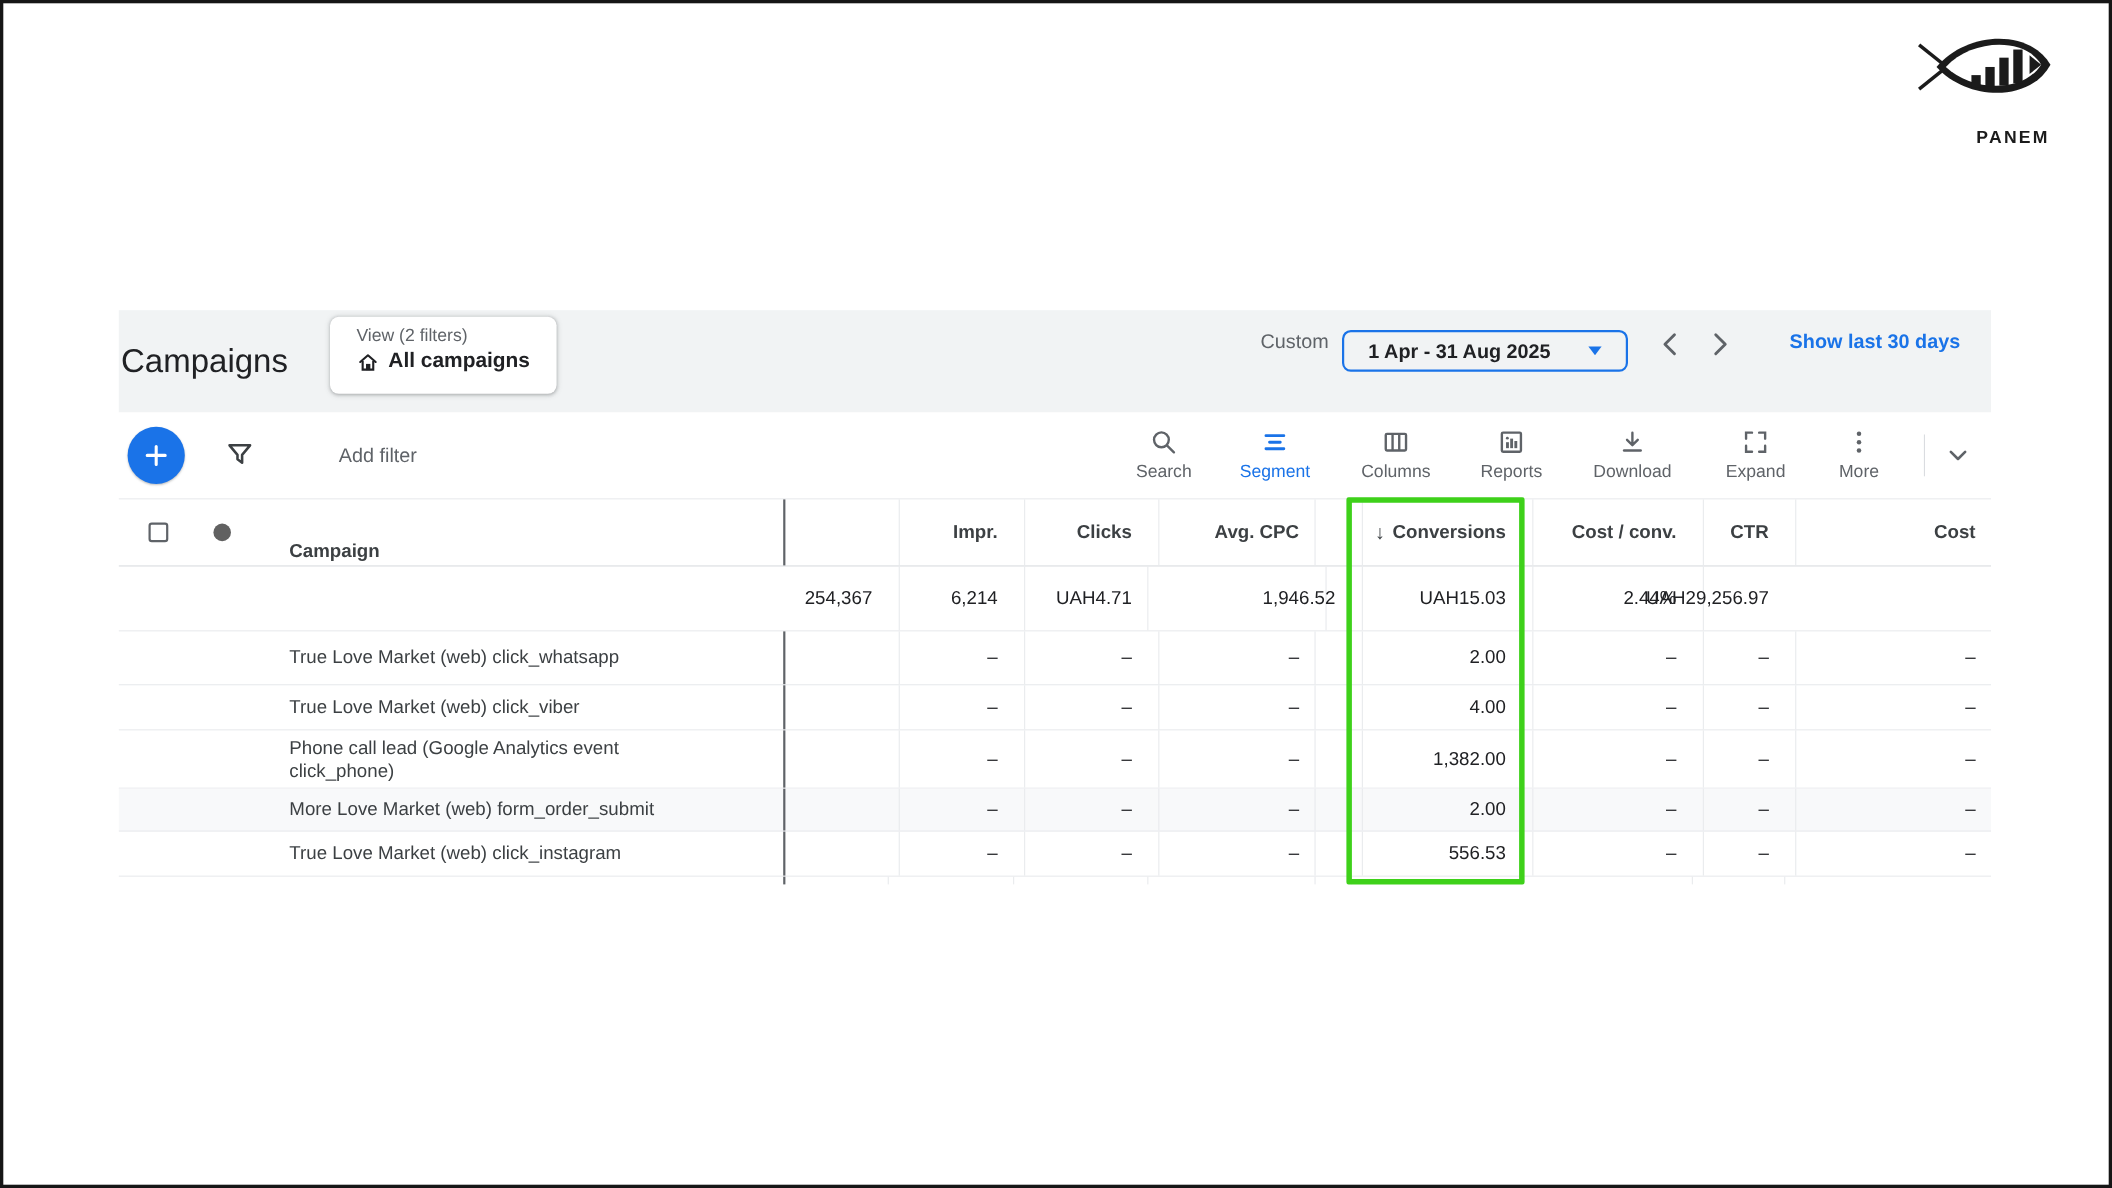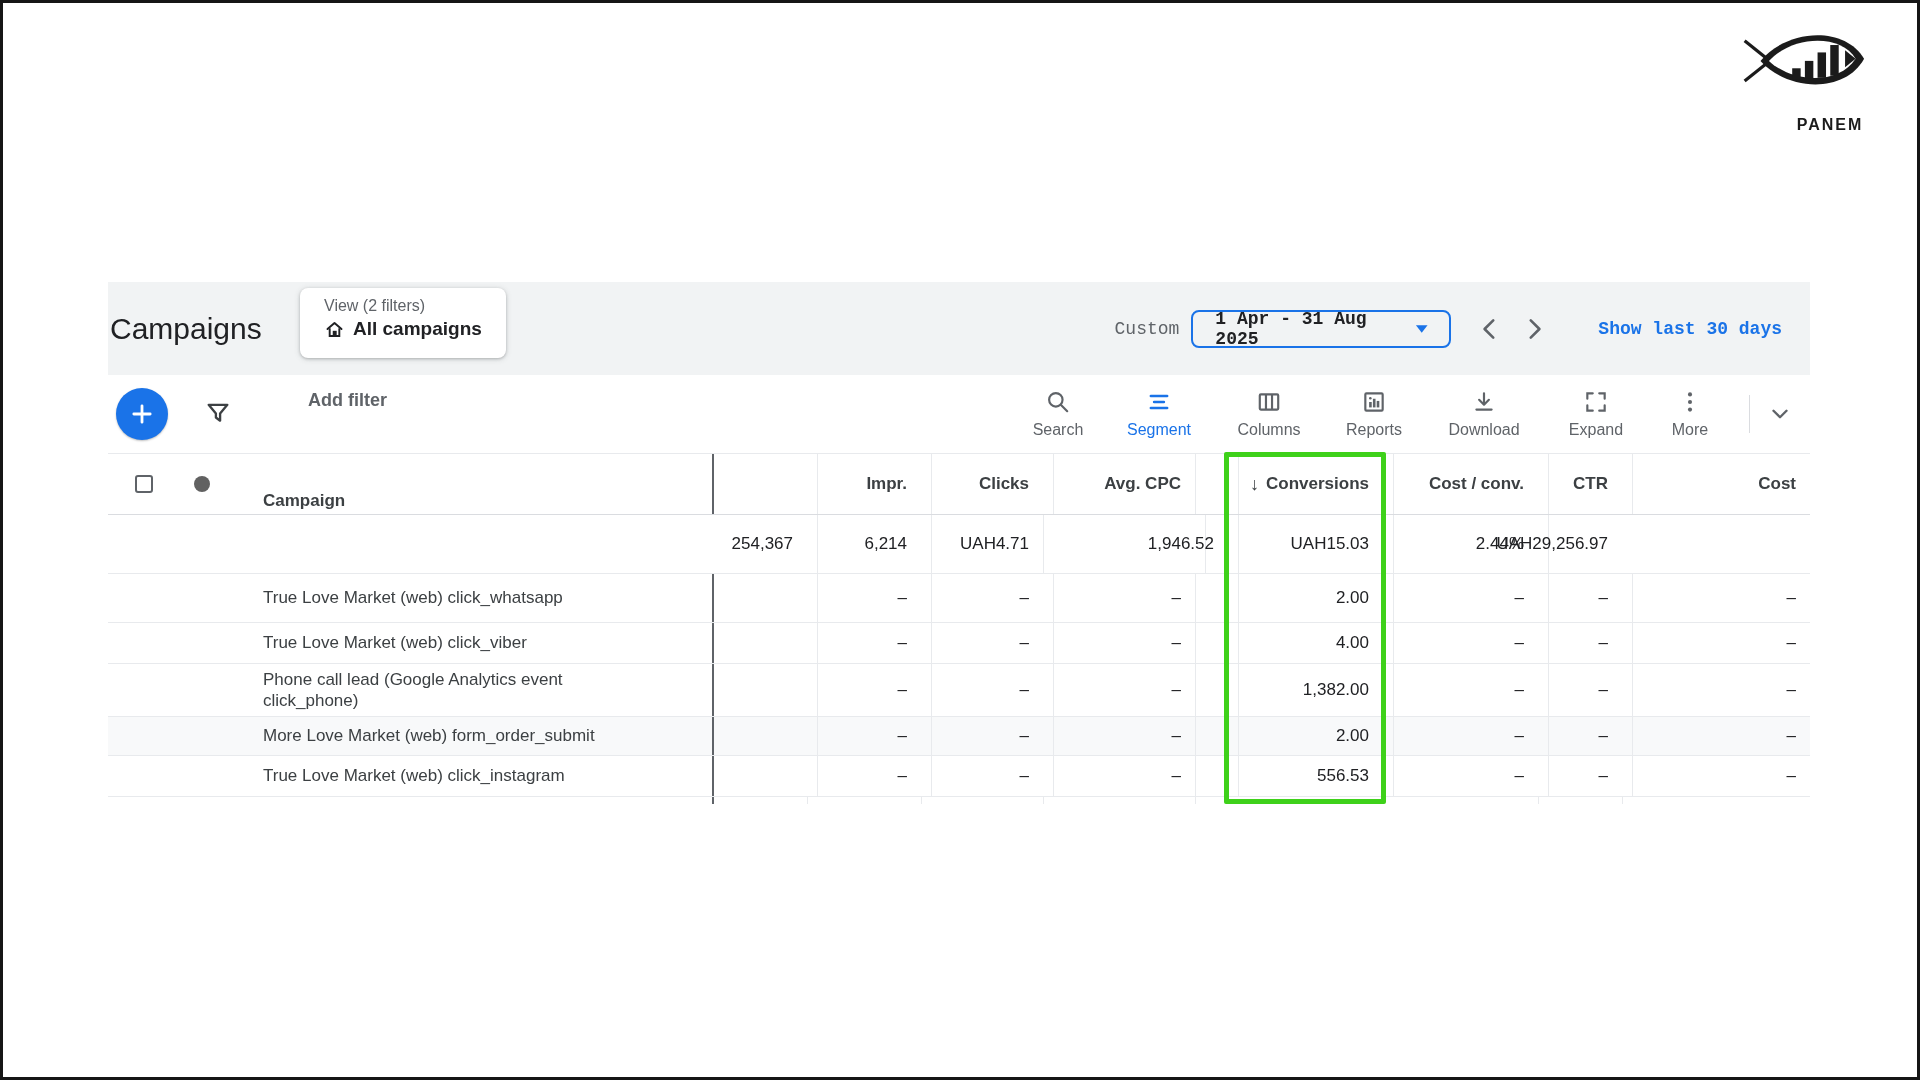--- a/index.html
+++ b/index.html
@@ -27,40 +27,40 @@
   
   .band{position:absolute;left:108px;top:282px;width:1702px;height:93px;background:#f1f3f4;}
   .page-title{position:absolute;left:2px;top:50%;transform:translateY(-50%);font-size:30px;color:#202124;}
   .view-card{
     position:absolute;left:192px;top:6px;width:206px;height:70px;background:#fff;border-radius:8px;
     box-shadow:0 1px 3px rgba(60,64,67,.3),0 1px 6px rgba(60,64,67,.15);
     padding:9px 14px 0 24px;cursor:pointer;
   }
   .view-card .vc-label{font-size:16px;color:var(--text-gray);display:block;}
   .view-card .vc-value{display:flex;align-items:center;gap:8px;margin-top:3px;font-size:19px;font-weight:700;color:#202124;}
-  .date-controls{position:absolute;right:28px;top:0;height:100%;display:flex;align-items:center;font-family:Liberation Mono, monospace;}
+  .date-controls{position:absolute;right:28px;top:18px;height:100%;display:flex;align-items:flex-start;}
   .custom-label{font-size:18px;color:var(--text-gray);margin-right:12px;}
   .date-box{
     display:flex;align-items:center;justify-content:space-between;width:260px;height:38px;
     border:2px solid var(--accent-blue);border-radius:8px;padding:0 20px 0 22px;cursor:pointer;background:transparent;
   }
   .date-box .date-text{font-size:18px;font-weight:700;color:#202124;}
   .nav-chev{width:26px;height:26px;margin:0 9px;cursor:pointer;}
   .nav-chev:first-of-type{margin-left:26px;}
   .quick-link{margin-left:42px;font-size:18px;font-weight:700;color:var(--accent-blue);cursor:pointer;}
 
   
   .toolbar{position:absolute;left:108px;top:375px;width:1702px;height:78px;background:#fff;}
   .add-btn{
     position:absolute;left:8px;top:13px;width:52px;height:52px;border-radius:50%;
     background:var(--accent-blue);display:flex;align-items:center;justify-content:center;cursor:pointer;
     box-shadow:0 1px 2px rgba(0,0,0,.25);
   }
   .funnel{position:absolute;left:96px;top:24px;cursor:pointer;}
-  .add-filter-label{position:absolute;left:200px;top:15px;font-size:18px;font-weight:700;color:var(--text-gray);cursor:pointer;}
+  .add-filter-label{position:absolute;left:200px;top:29px;font-size:18px;font-weight:400;color:var(--text-gray);cursor:pointer;}
   .tb-group{position:absolute;right:0;top:0;height:100%;display:flex;align-items:center;}
   .tb-btn{display:flex;flex-direction:column;align-items:center;justify-content:center;gap:6px;cursor:pointer;}
   .tb-btn .tb-label{font-size:16px;color:var(--text-gray);}
   .tb-btn.active .tb-label{color:var(--accent-blue);}
   .tb-sep{width:1px;height:38px;background:#dadce0;margin:0 0 0 18px;}
   .tb-chevron{width:60px;display:flex;align-items:center;justify-content:center;cursor:pointer;}
   .w-search{width:90px}.w-segment{width:112px}.w-columns{width:108px}.w-reports{width:102px}
   .w-download{width:118px}.w-expand{width:106px}.w-more{width:82px}
 
   

